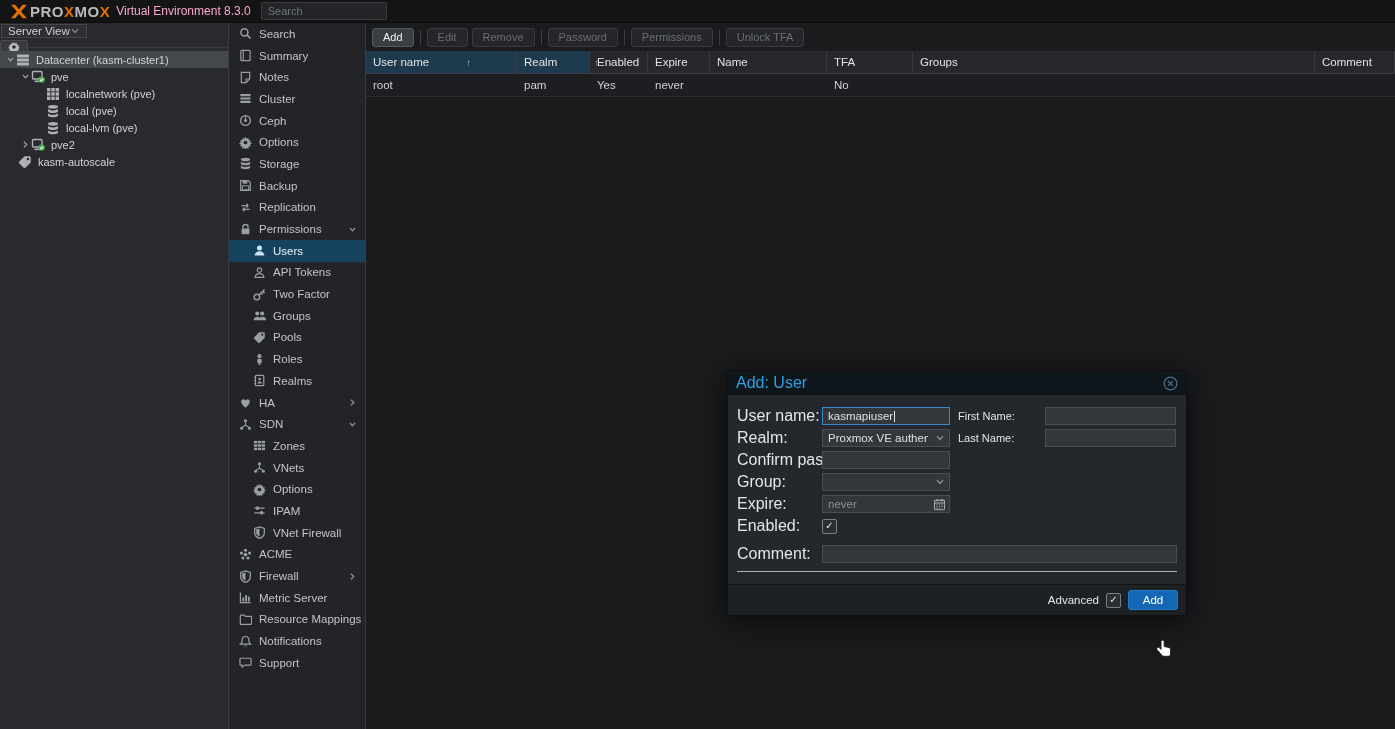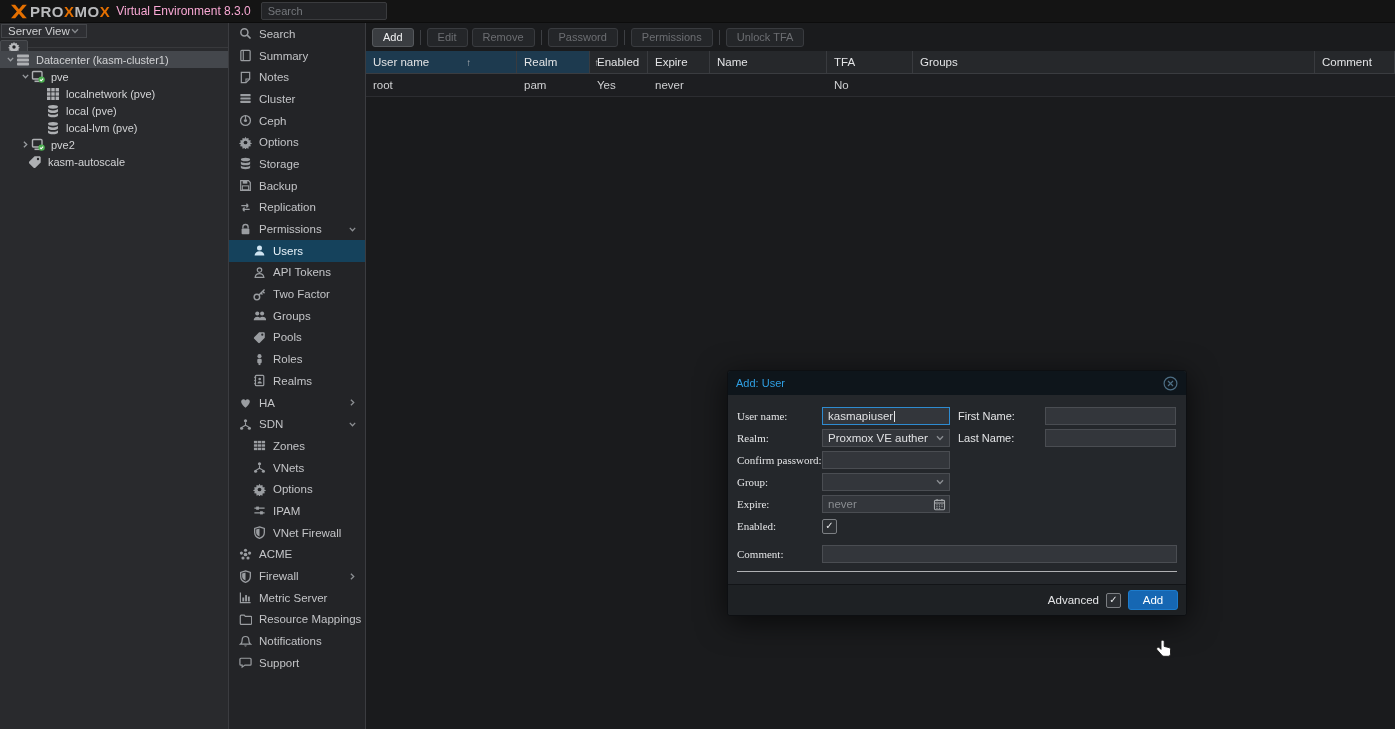--- a/index.html
+++ b/index.html
@@ -72,26 +72,26 @@
   .gh-cell{display:flex;align-items:center;padding-left:7px;color:#e3e4e6;border-right:1px solid #393b3f;box-sizing:border-box;white-space:nowrap;gap:32px;}
   .gh-cell.sorted{background:#1d3a4f;}
   .gh-sort{margin-left:5px;color:#b8bbbe;font-size:10px;}
   .grid-row{height:22px;display:flex;background:#1d1e21;border-bottom:1px solid #2c2d31;color:#cfd0d2;}
   .gr-cell{display:flex;align-items:center;padding-left:7px;box-sizing:border-box;white-space:nowrap;text-align:right;}
 
   
   .dialog{position:absolute;left:727px;top:370px;width:458px;background:#24272b;border:1px solid #0d0f12;border-radius:3px;
     box-shadow:0 6px 30px rgba(0,0,0,.65);z-index:10;}
   .dialog-title{height:24px;background:#0e151b;display:flex;align-items:center;padding:0 8px;border-radius:3px 3px 0 0;}
-  .dialog-title .t{color:#2f9fe3;font-size:11px;}
+  .dialog-title .t{color:#2f9fe3;font-size:16px;}
   .dialog-close{margin-left:auto;color:#4d6e84;width:15px;height:15px;}
   .dialog-close svg{width:15px;height:15px;}
   .dialog-body{padding:10px 9px 6px 9px;}
   .drow{display:flex;align-items:center;height:22px;}
-  .lbl{width:85px;flex:0 0 85px;color:#e4e5e7;font-size:11px;white-space:nowrap;overflow:hidden;font-family:Liberation Serif, serif;}
+  .lbl{width:85px;flex:0 0 85px;color:#e4e5e7;font-size:16px;white-space:nowrap;overflow:hidden;}
   .lbl2{width:87px;flex:0 0 87px;margin-left:8px;color:#e4e5e7;font-size:11px;white-space:nowrap;}
   .fld{height:16px;background:#33363b;border:1px solid #4a4d52;display:flex;align-items:center;
     padding:0 5px;color:#e0e1e3;font-size:11.5px;position:relative;}
   .w1{width:116px;flex:0 0 116px;} 
   .w2{width:119px;flex:0 0 119px;} 
   .wide{flex:1;}
   .fld.focused{border-color:#2e8bd0;}
   .fld.focused .caret{display:inline-block;width:1px;height:11px;background:#e8e9ea;margin-left:1px;}
   .fld .ph{color:#8a8d91;}
   .fld .chev{position:absolute;right:4px;color:#8a8d91;width:10px;height:10px;}
@@ -222,21 +222,21 @@
             <span class="tree-icon">
               <svg viewBox="0 0 14 14" fill="currentColor">
                 <rect x="1.5" y="1.5" width="9.5" height="7.5" rx="1" fill="none" stroke="currentColor" stroke-width="1.4"></rect>
                 <rect x="3.5" y="10.5" width="5.5" height="1.6"></rect>
                 <circle cx="10.6" cy="9.6" r="3.2" fill="#4caf50"></circle>
                 <path d="M9 9.6l1.2 1.2 1.9-2.2" stroke="#fff" stroke-width="1.1" fill="none"></path>
               </svg>
             </span>
             <span>pve2</span>
           </div>
-          <div class="tree-row" style="padding-left: 16px;">
+          <div class="tree-row" style="padding-left: 6px;">
             <span class="tree-arrow"></span>
             <span class="tree-icon">
               <svg viewBox="0 0 14 14" fill="currentColor">
                 <path d="M1.3 6.6L6.6 1.3h4.8c.7 0 1.3.6 1.3 1.3v4.8l-5.3 5.3c-.5.5-1.3.5-1.8 0L1.3 8.4c-.5-.5-.5-1.3 0-1.8z"></path>
                 <circle cx="10" cy="4" r="1.2" fill="#232427"></circle>
               </svg>
             </span>
             <span>kasm-autoscale</span>
           </div>
         </div>

